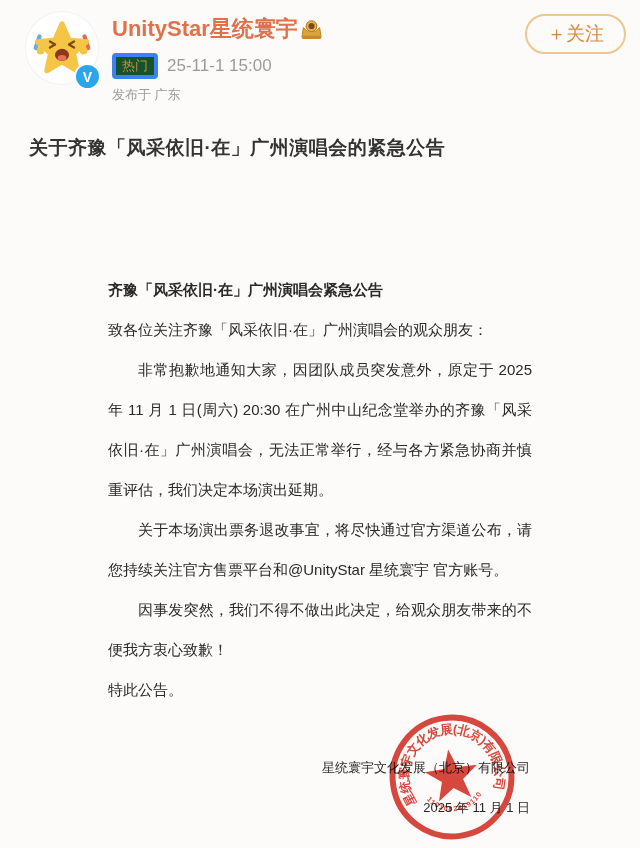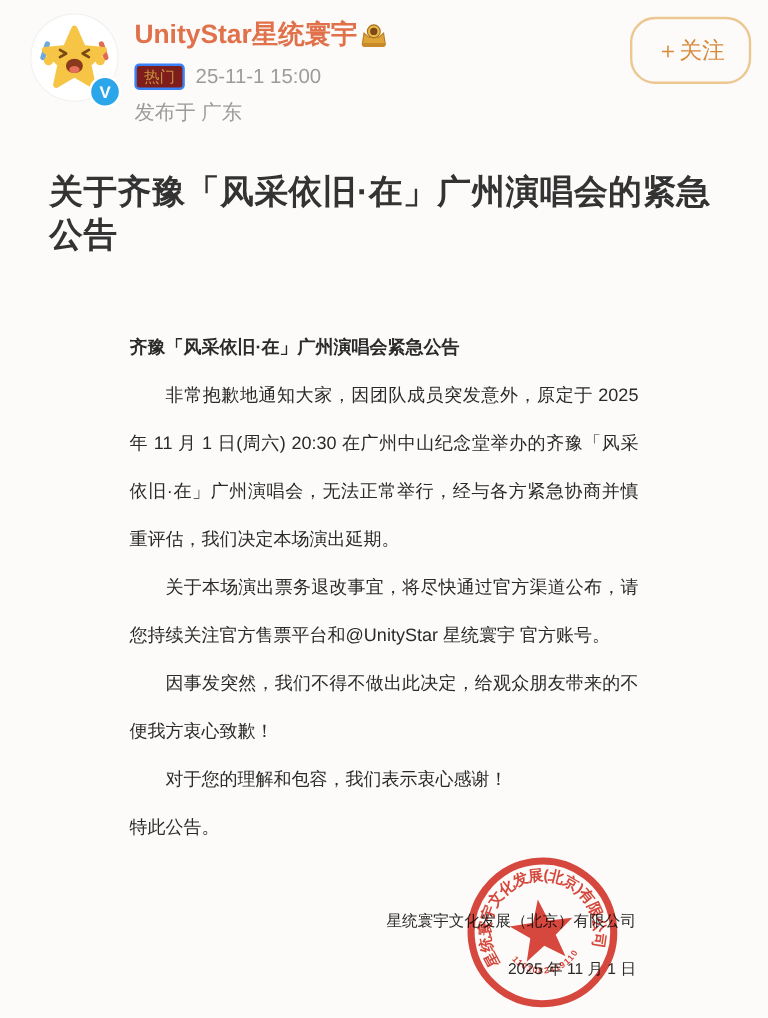--- a/index.html
+++ b/index.html
@@ -36,37 +36,37 @@
     font-size:22px; font-weight:600; color:#e0714a;
     white-space:nowrap; overflow:hidden; text-overflow:ellipsis;
   }
   .crown-icon { width:25px; height:23px; flex:none; }
   .meta-row {
     margin-top:9px; display:flex; align-items:center; gap:9px;
     color:#9b9b9b; font-size:17px; white-space:nowrap;
   }
   .hot-badge {
     font-size:13px; color:#c5913e;
-    border:2px solid #3b82f6; border-radius:4px;
-    padding:1px 6px 2px; line-height:15px; background:#7f1d1d;
+    border:4px solid #3b82f6; border-radius:4px;
+    padding:1px 6px 2px; line-height:15px; background:#14532d;
   }
-  .loc-row { margin-top:7px; color:#9b9b9b; font-size:17px; }
+  .loc-row { margin-top:7px; color:#9b9b9b; font-size:13px; }
   .follow-btn {
     flex:none; margin-left:10px; margin-top:2px;
-    height:56px; padding:0 20px;
+    height:40px; padding:0 20px;
     border-radius:21px; border:2px solid #ecc791;
     background:transparent; color:#d8893c;
     font-size:19px; font-family:inherit; cursor:pointer;
     display:flex; align-items:center;
   }
 
   
   .post-title {
     position:absolute; top:126px; left:25px; right:18px;
-    margin:16px; font-size:28px; font-weight:700;
+    margin:4px; font-size:19px; font-weight:700;
     letter-spacing:0.5px; color:#333333; line-height:36px;
   }
 
   
   .document {
     position:absolute; top:270px; left:108px; width:424px;
     font-size:15px; color:#2a2a2a; line-height:40px;
   }
   .doc-title { margin:0; text-align:left; font-size:15px; font-weight:700; }
   .salutation { margin:5px 0 0; }
@@ -132,24 +132,24 @@
     <button class="follow-btn">
       <span>＋关注</span>
     </button>
   </header>
 
   <h1 class="post-title">关于齐豫「风采依旧·在」广州演唱会的紧急公告</h1>
 
   <section class="document">
     <h2 class="doc-title">齐豫「风采依旧·在」广州演唱会紧急公告</h2>
     <div class="doc-body">
+      <p class="salutation">致各位关注齐豫「风采依旧·在」广州演唱会的观众朋友：</p>
       <p class="indent">非常抱歉地通知大家，因团队成员突发意外，原定于 2025 年 11 月 1 日(周六) 20:30 在广州中山纪念堂举办的齐豫「风采依旧·在」广州演唱会，无法正常举行，经与各方紧急协商并慎重评估，我们决定本场演出延期。</p>
       <p class="indent">关于本场演出票务退改事宜，将尽快通过官方渠道公布，请您持续关注官方售票平台和@UnityStar 星统寰宇 官方账号。</p>
       <p class="indent">因事发突然，我们不得不做出此决定，给观众朋友带来的不便我方衷心致歉！</p>
-      <p class="indent">对于您的理解和包容，我们表示衷心感谢！</p>
       <p class="closing">特此公告。</p>
     </div>
     <div class="signature">
       <div>星统寰宇文化发展（北京）有限公司</div>
       <div>2025 年 11 月 1 日</div>
     </div>
   </section>
 
   <svg class="seal" viewBox="0 0 200 200">
     <circle cx="100" cy="100" r="90" fill="none" stroke="#d6392e" stroke-width="9"></circle>

